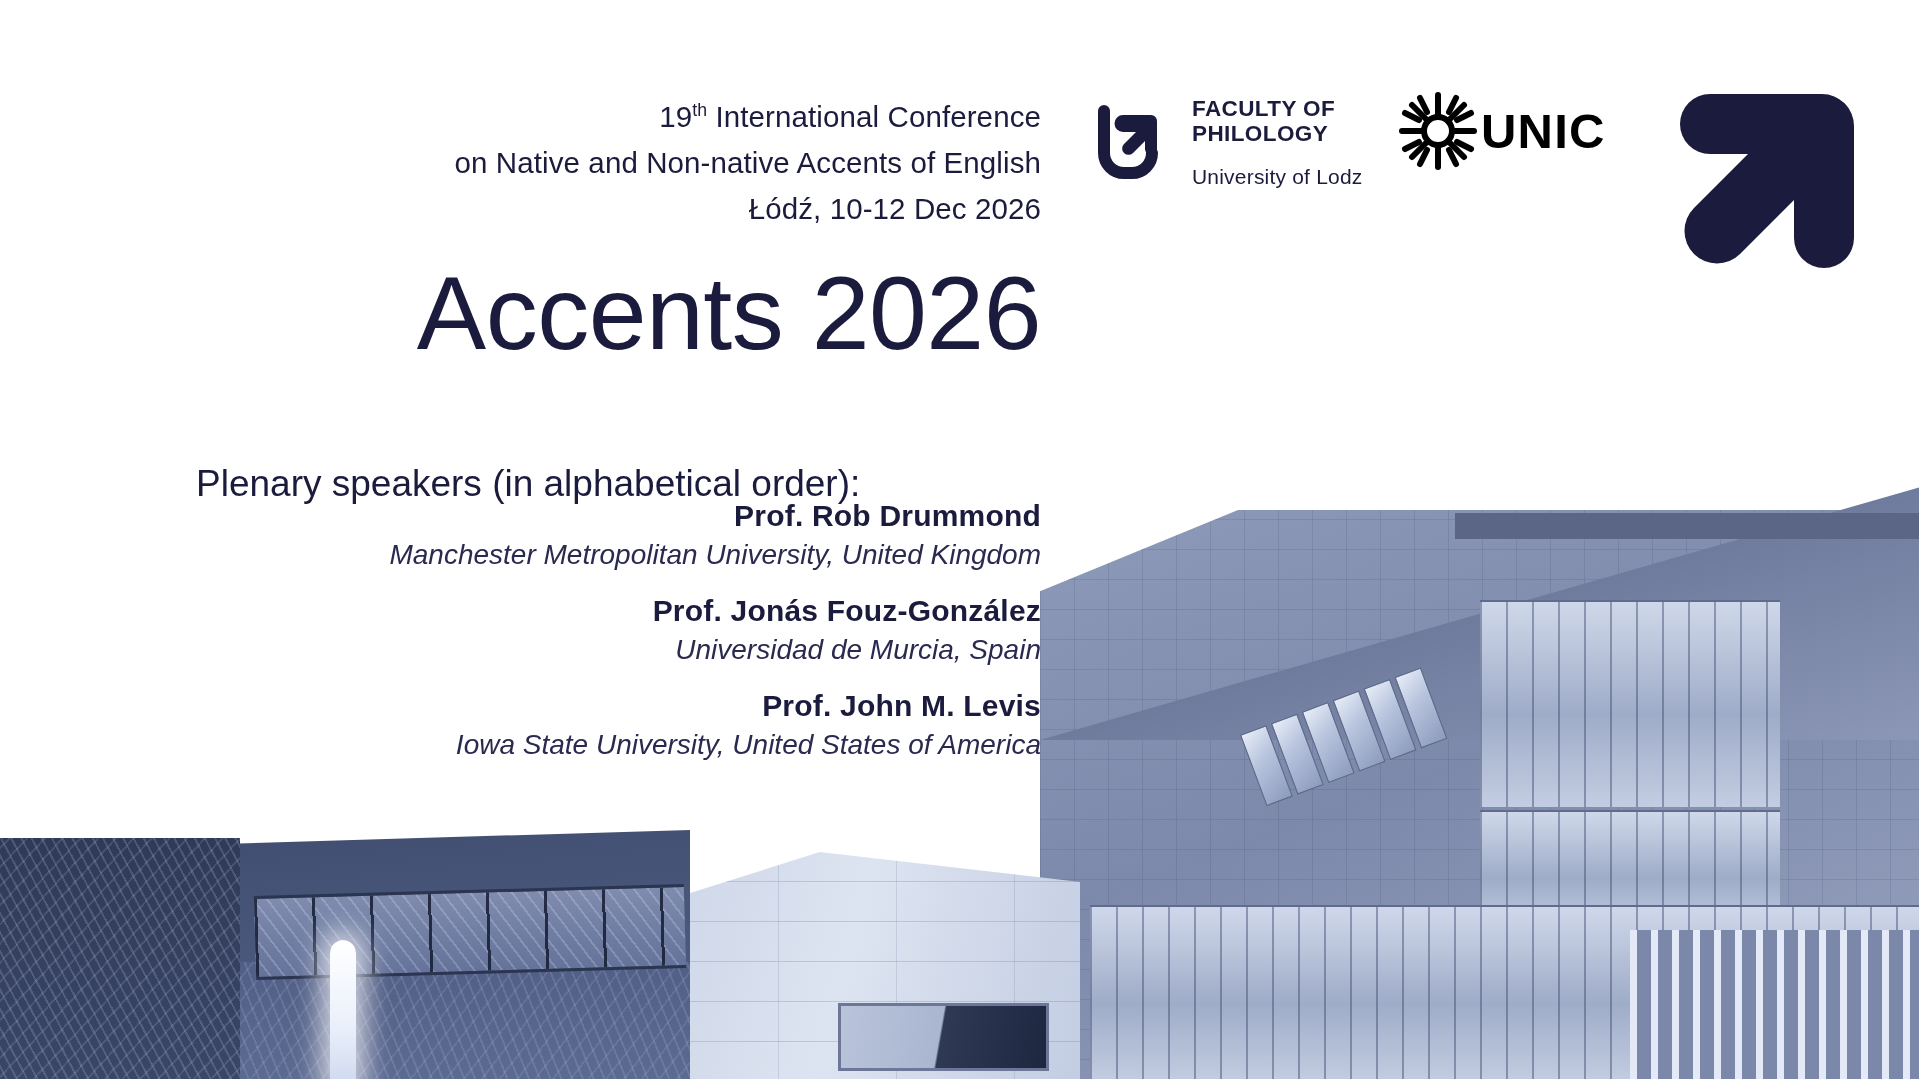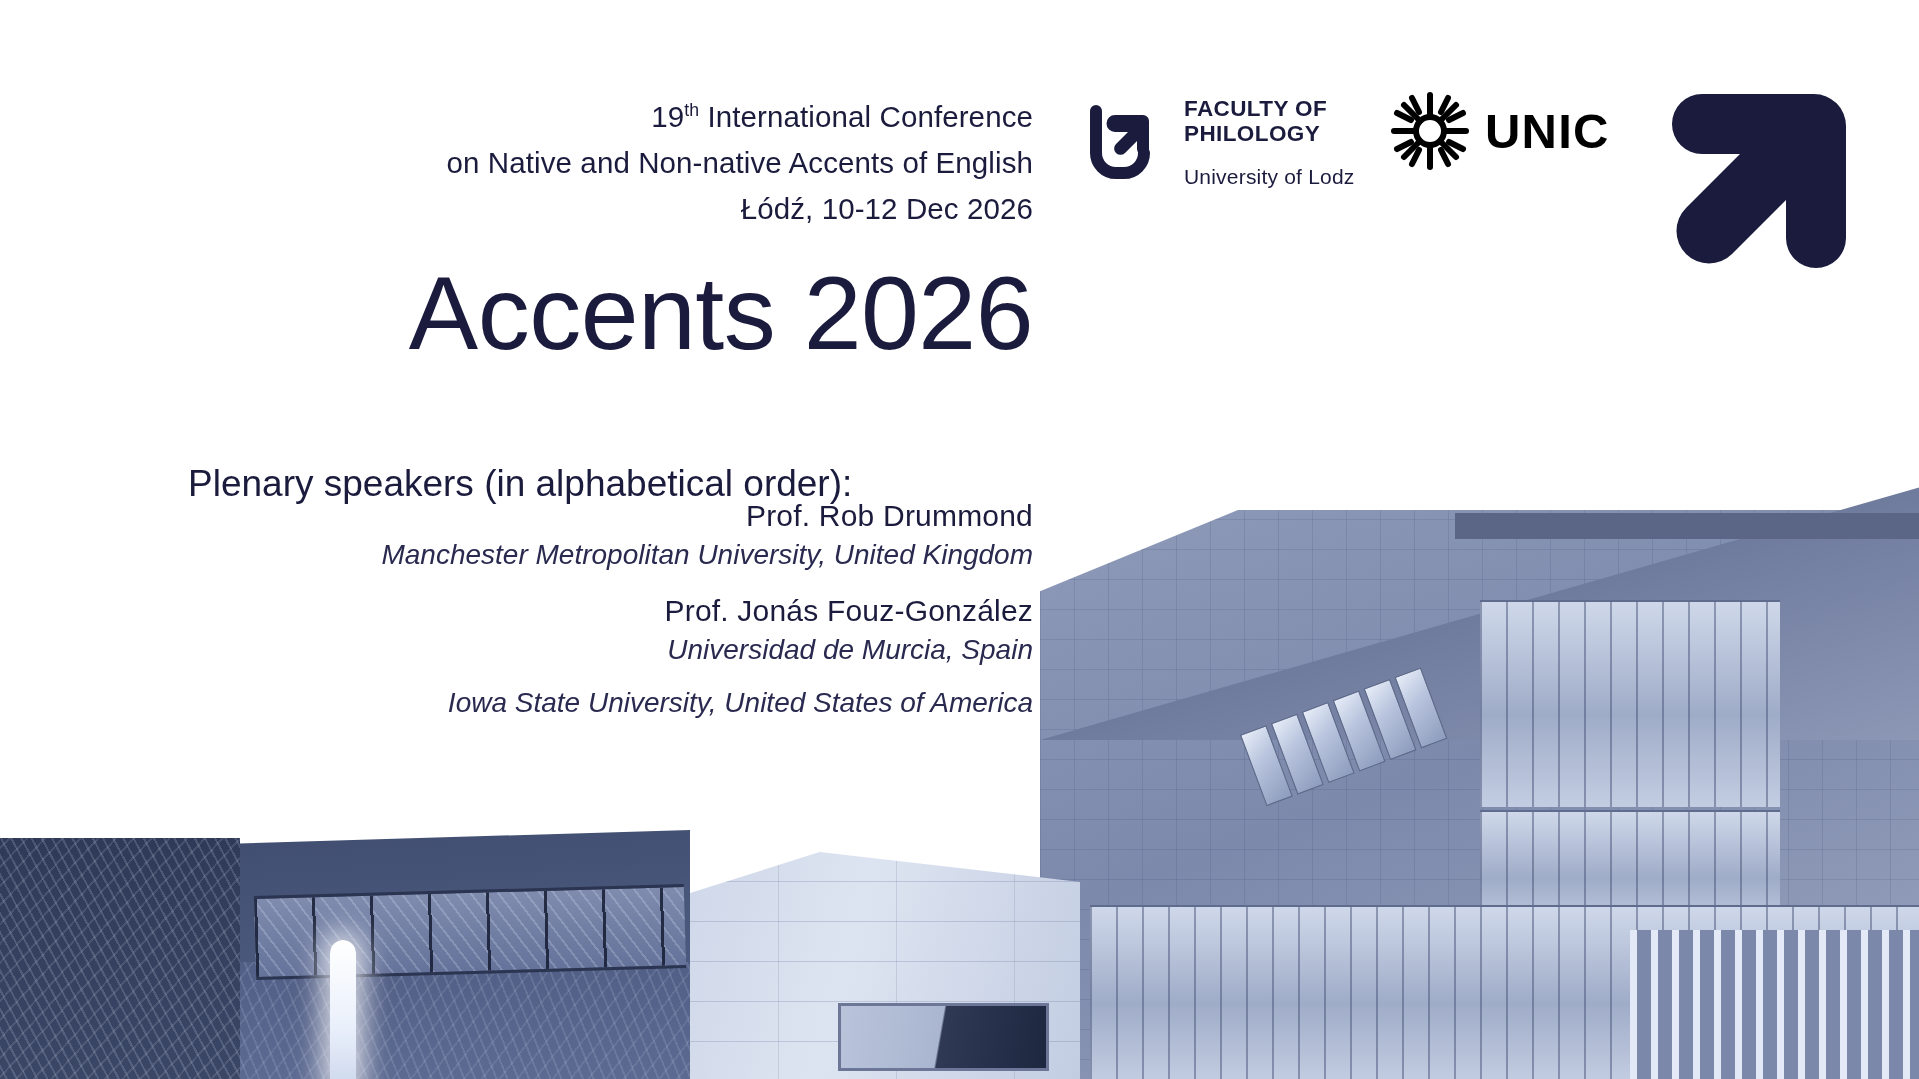--- a/index.html
+++ b/index.html
@@ -172,21 +172,21 @@
     width: 310px;
     height: 150px;
     background:
       repeating-linear-gradient(90deg, #e3e9f6 0 7px, #7c88aa 7px 21px),
       linear-gradient(180deg, #aab5d0, #98a4c4);
   }
 
   
   .content {
     position: absolute;
-    left: 8px; top: 0;
+    left: 16px; top: 0;
     width: 1902px;
     height: 1079px;
   }
 
   
   .conf-head {
     position: absolute;
     left: 180px;
     top: 94px;
     width: 845px;
@@ -236,21 +236,21 @@
     position: absolute;
     left: 180px;
     top: 495px;
     width: 845px;
     text-align: right;
   }
   .speaker { margin-bottom: 17px; }
   .speaker-name {
     font-size: 30px;
     line-height: 42px;
-    font-weight: 400;
+    font-weight: 700;
     color: #1b1b3d;
     letter-spacing: .2px;
   }
   .speaker-aff {
     font-size: 28px;
     line-height: 36px;
     font-style: italic;
     font-weight: 400;
     color: #2a2a50;
   }
@@ -279,21 +279,21 @@
     letter-spacing: .2px;
     margin-top: 16px;
   }
 
   .logo-unic {
     position: absolute;
     left: 1383px;
     top: 92px;
     display: flex;
     align-items: center;
-    gap: 16px;
+    gap: 4px;
   }
   .logo-unic .mark { width: 78px; height: 78px; }
   .logo-unic .word {
     font-size: 49px;
     font-weight: 700;
     color: #000000;
     letter-spacing: 1.2px;
     line-height: 50px;
   }
 
@@ -360,20 +360,21 @@
     <div class="speakers">
       <div class="speaker">
         <div class="speaker-name">Prof. Rob Drummond</div>
         <div class="speaker-aff">Manchester Metropolitan University, United Kingdom</div>
       </div>
       <div class="speaker">
         <div class="speaker-name">Prof. Jonás Fouz-González</div>
         <div class="speaker-aff">Universidad de Murcia, Spain</div>
       </div>
       <div class="speaker">
+        <div class="speaker-name">Prof. John M. Levis</div>
         <div class="speaker-aff">Iowa State University, United States of America</div>
       </div>
     </div>
 
     <div class="logo-faculty">
       <span class="mark">
         <svg viewBox="0 0 66 78" width="66" height="78" aria-hidden="true">
 
           <path d="M6 6 V48 a20 20 0 0 0 20 20 h8 a20 20 0 0 0 20 -20" fill="none" stroke="#1b1b3d" stroke-width="12" stroke-linecap="round"></path>
 

